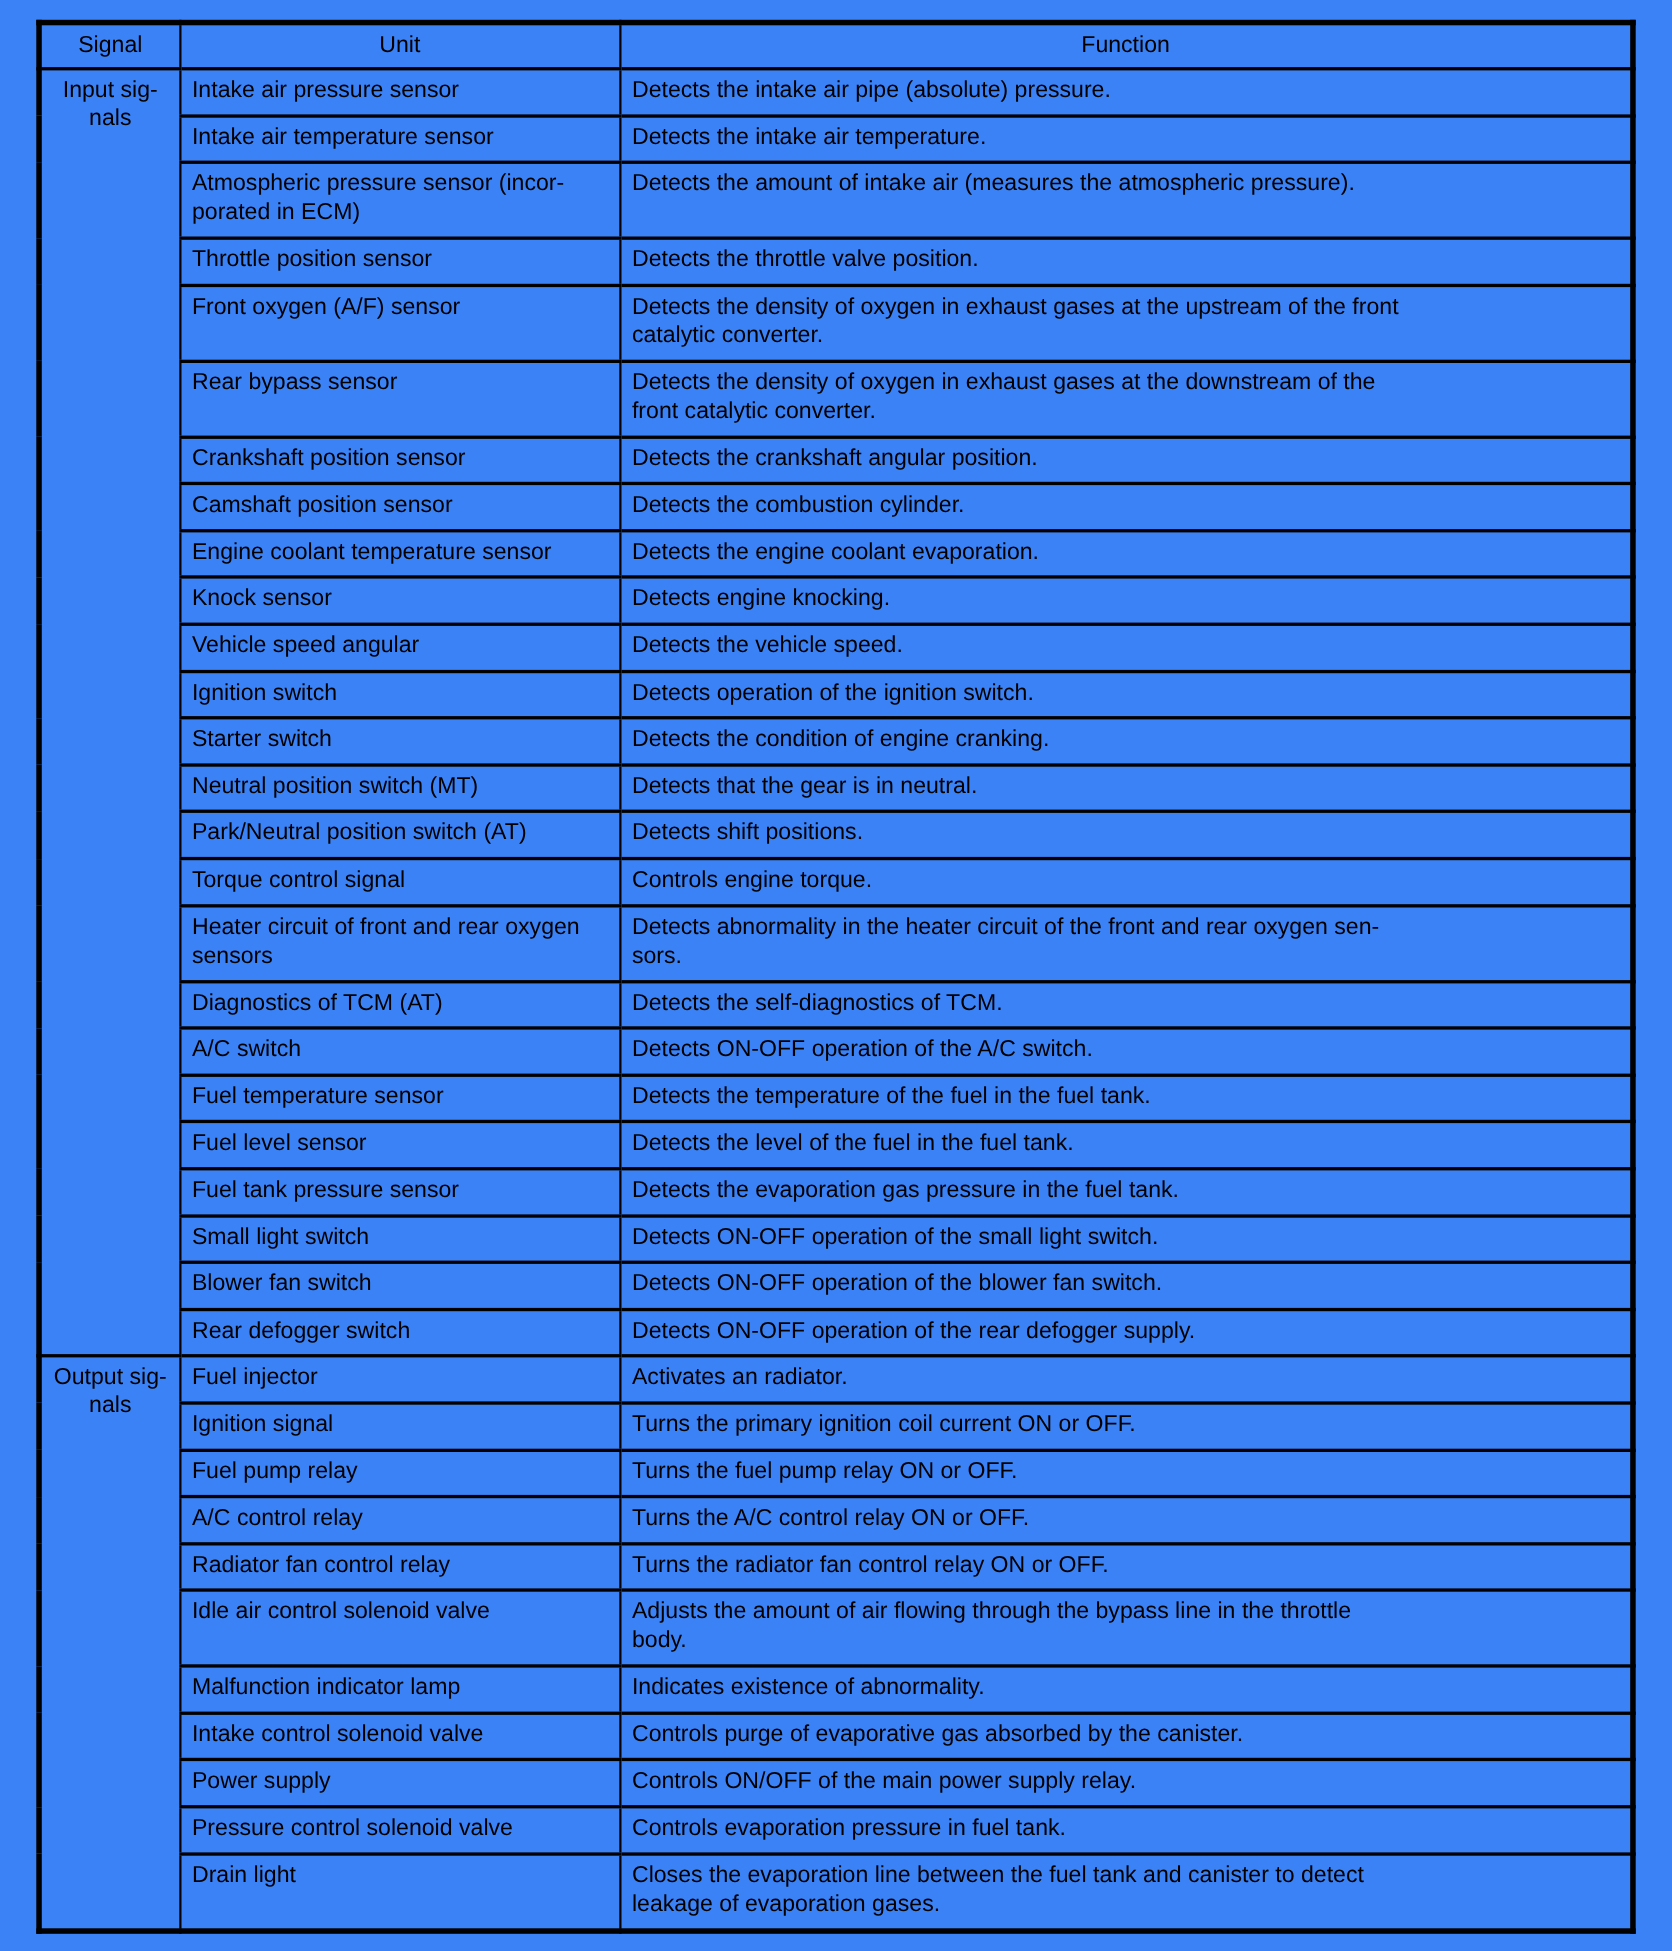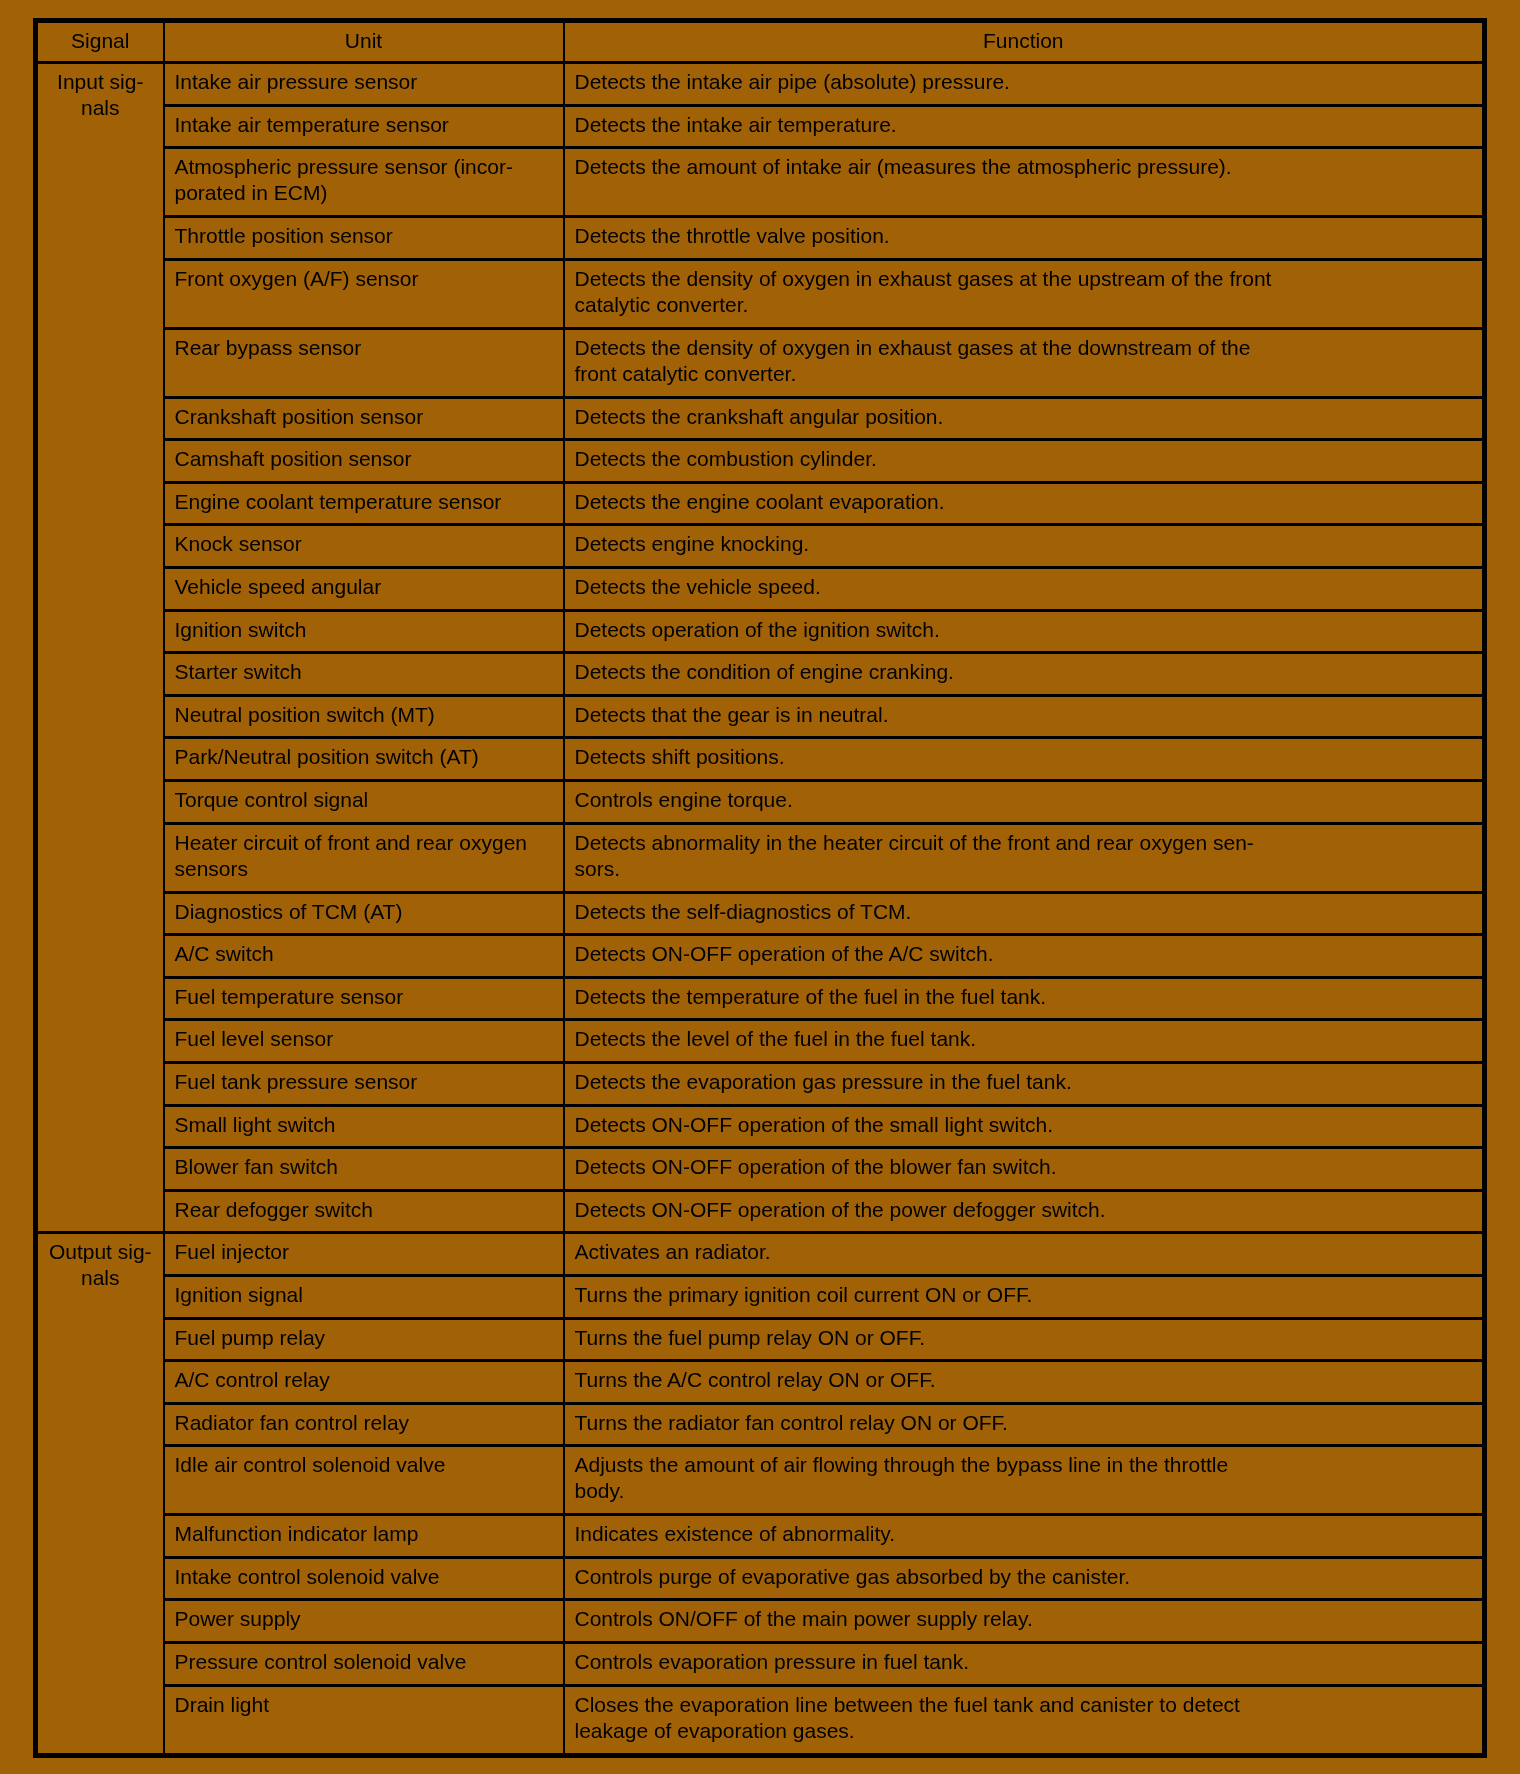--- a/index.html
+++ b/index.html
@@ -5,21 +5,21 @@
   html, body {
     margin: 0;
     padding: 0;
     background: #ffffff;
   }
   .page {
     width: 1520px;
     height: 1774px;
     box-sizing: border-box;
     padding: 18px 33px 16px 33px;
-    background: #a16207;
+    background: #3b82f6;
     font-family: "Liberation Sans", "DejaVu Sans", sans-serif;
     color: #000000;
   }
   table.signal-table {
     border-collapse: collapse;
     width: 100%;
     height: 100%;
     table-layout: fixed;
     border: 5px solid #000000;
     font-size: 21px;
@@ -166,21 +166,21 @@
         <tr>
           <td class="unit-cell">Small light switch</td>
           <td class="function-cell">Detects ON-OFF operation of the small light switch.</td>
         </tr>
         <tr>
           <td class="unit-cell">Blower fan switch</td>
           <td class="function-cell">Detects ON-OFF operation of the blower fan switch.</td>
         </tr>
         <tr>
           <td class="unit-cell">Rear defogger switch</td>
-          <td class="function-cell">Detects ON-OFF operation of the power defogger switch.</td>
+          <td class="function-cell">Detects ON-OFF operation of the rear defogger supply.</td>
         </tr>
         <tr>
           <td class="signal-cell" rowspan="11">Output sig-
 nals</td>
           <td class="unit-cell">Fuel injector</td>
           <td class="function-cell">Activates an radiator.</td>
         </tr>
         <tr>
           <td class="unit-cell">Ignition signal</td>
           <td class="function-cell">Turns the primary ignition coil current ON or OFF.</td>

